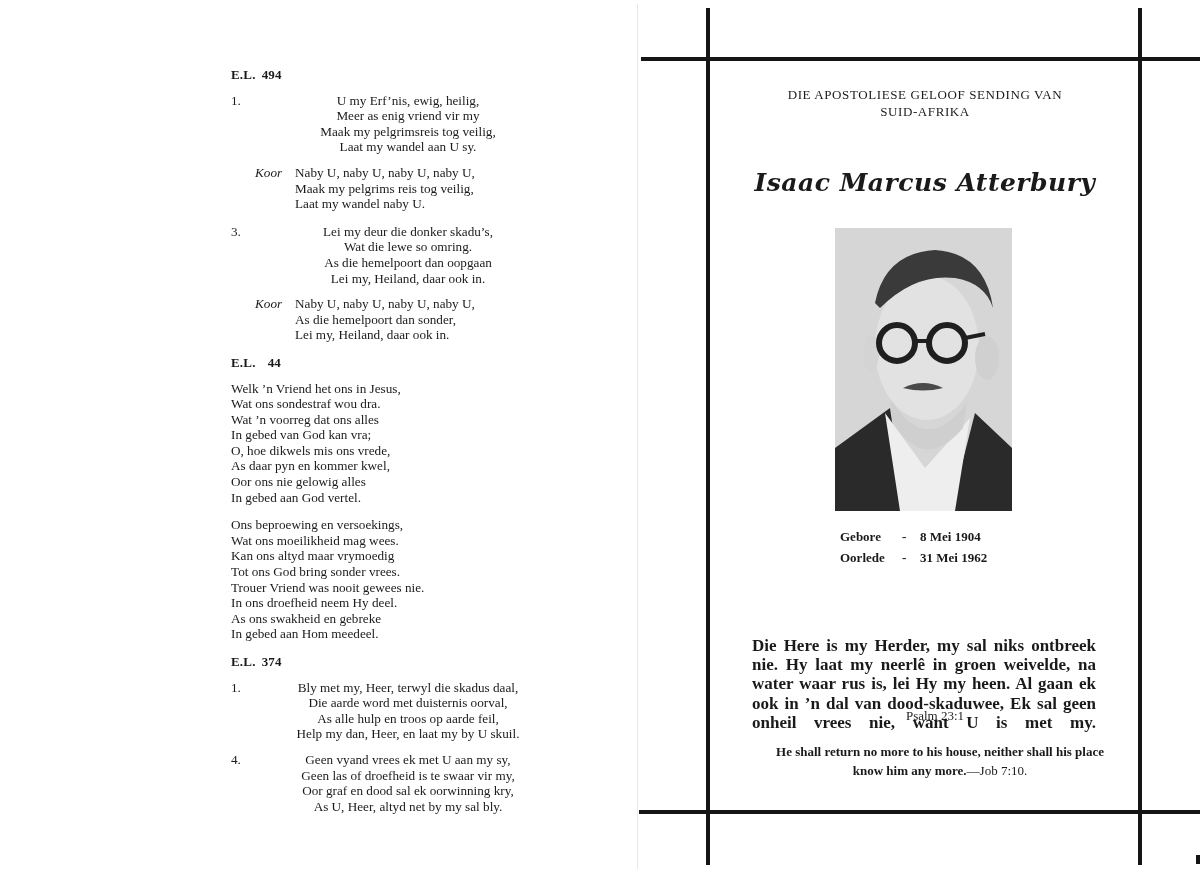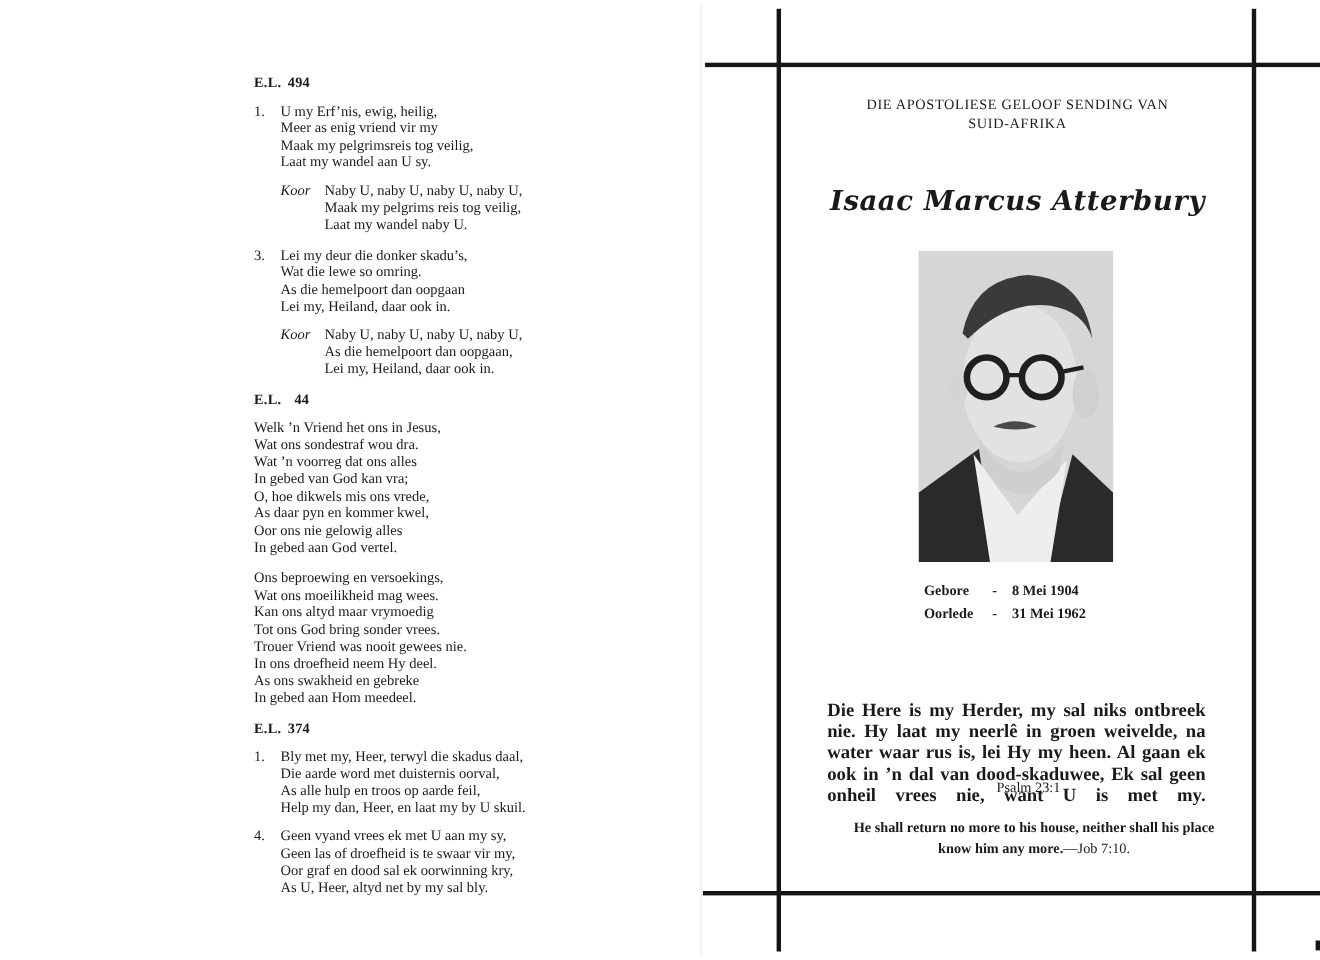--- a/index.html
+++ b/index.html
@@ -24,21 +24,21 @@
   
   .vline { position: absolute; width: 4px; background: #151515; }
   .hline { position: absolute; height: 4px; background: #151515; }
 
   
   .hymns { position: absolute; left: 231px; top: 67px; width: 330px; font-size: 13.2px; line-height: 15.6px; }
   .hymn-title { font-weight: bold; font-size: 13px; margin: 0 0 10px 0; letter-spacing: 0.2px; }
   .hymn-title .num { margin-left: 6px; }
   .verse { display: flex; margin-bottom: 10px; }
   .verse .vnum { width: 24px; flex: none; }
-  .verse .lines { flex: 1; }
+  .verse .lines { flex: 1; text-align: center; }
   .line { white-space: nowrap; }
   .koor { display: flex; margin-left: 24px; margin-bottom: 12px; }
   .koor .klabel { width: 40px; flex: none; font-style: italic; }
   .plain { margin-bottom: 12px; }
 
   
   .church { position: absolute; left: 715px; top: 86px; width: 420px; text-align: center; font-size: 13px; line-height: 17px; letter-spacing: 0.6px; }
   .name { position: absolute; left: 715px; top: 168px; width: 420px; text-align: center; font-size: 25px; font-weight: bold; font-family: "DejaVu Serif", serif; letter-spacing: 0.5px; font-style: italic; }
   .photo {
     position: absolute; left: 835px; top: 228px; width: 177px; height: 283px;
@@ -86,21 +86,21 @@
           <div class="line">Lei my deur die donker skadu’s,</div>
           <div class="line">Wat die lewe so omring.</div>
           <div class="line">As die hemelpoort dan oopgaan</div>
           <div class="line">Lei my, Heiland, daar ook in.</div>
         </div>
       </div>
       <div class="koor">
         <div class="klabel">Koor</div>
         <div class="lines">
           <div class="line">Naby U, naby U, naby U, naby U,</div>
-          <div class="line">As die hemelpoort dan oopgaan,</div>
+          <div class="line">As die hemelpoort dan sonder,</div>
           <div class="line">Lei my, Heiland, daar ook in.</div>
         </div>
       </div>
     </div>
 
     <div>
       <div class="hymn-title"><span>E.L.</span><span class="num" style="margin-left:12px">44</span></div>
       <div class="plain">
         <div class="line">Welk ’n Vriend het ons in Jesus,</div>
         <div class="line">Wat ons sondestraf wou dra.</div>

